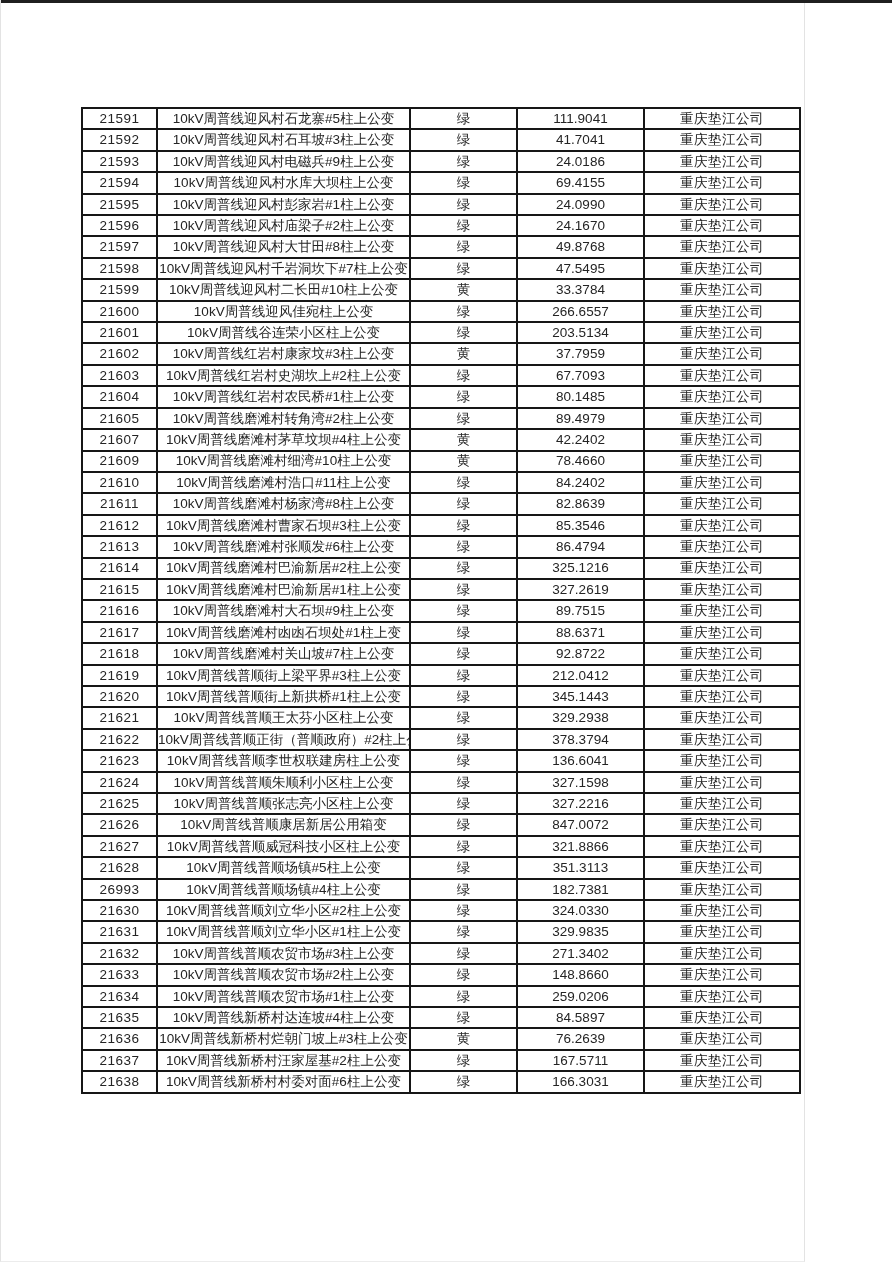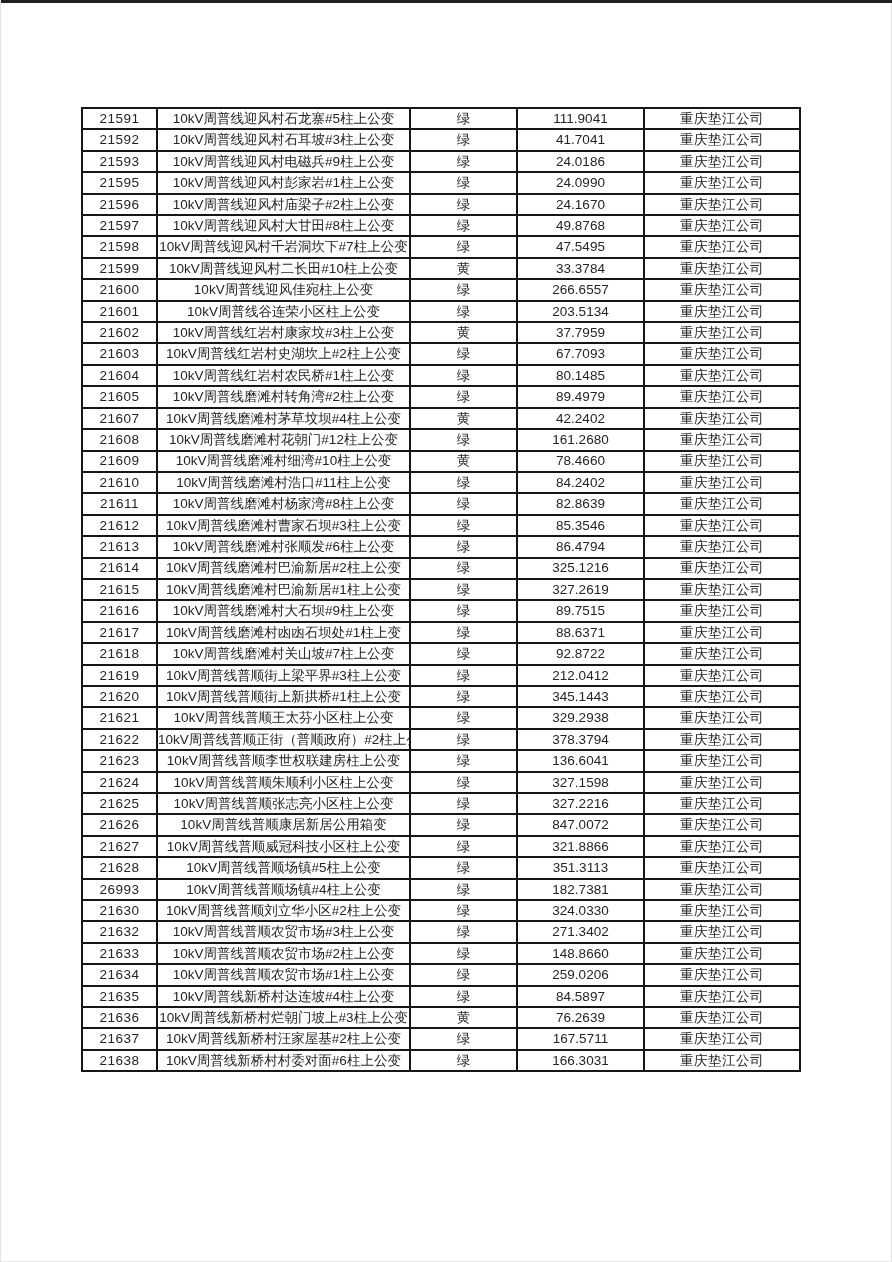--- a/index.html
+++ b/index.html
@@ -6,21 +6,21 @@
     margin: 0;
     padding: 0;
     width: 892px;
     height: 1262px;
     background: #ffffff;
     font-family: "Liberation Sans", "DejaVu Sans", sans-serif;
     overflow: hidden;
   }
   .page {
     position: relative;
-    width: 892px;
+    width: 805px;
     height: 1262px;
     background: #ffffff;
     box-sizing: border-box;
     border-left: 1px solid #e3e3e3;
     border-right: 1px solid #e3e3e3;
     border-bottom: 1px solid #ececec;
   }
   .top-edge {
     position: absolute;
     top: 0;
@@ -91,20 +91,27 @@
     </tr>
 
     <tr>
       <td class="c-id">21593</td>
       <td class="c-name">10kV周普线迎风村电磁兵#9柱上公变</td>
       <td class="c-status">绿</td>
       <td class="c-value">24.0186</td>
       <td class="c-company">重庆垫江公司</td>
     </tr>
 
+    <tr>
+      <td class="c-id">21594</td>
+      <td class="c-name">10kV周普线迎风村水库大坝柱上公变</td>
+      <td class="c-status">绿</td>
+      <td class="c-value">69.4155</td>
+      <td class="c-company">重庆垫江公司</td>
+    </tr>
 
     <tr>
       <td class="c-id">21595</td>
       <td class="c-name">10kV周普线迎风村彭家岩#1柱上公变</td>
       <td class="c-status">绿</td>
       <td class="c-value">24.0990</td>
       <td class="c-company">重庆垫江公司</td>
     </tr>
 
     <tr>
@@ -189,27 +196,20 @@
 
 
     <tr>
       <td class="c-id">21607</td>
       <td class="c-name">10kV周普线磨滩村茅草坟坝#4柱上公变</td>
       <td class="c-status">黄</td>
       <td class="c-value">42.2402</td>
       <td class="c-company">重庆垫江公司</td>
     </tr>
 
-    <tr>
-      <td class="c-id">21608</td>
-      <td class="c-name">10kV周普线磨滩村花朝门#12柱上公变</td>
-      <td class="c-status">绿</td>
-      <td class="c-value">161.2680</td>
-      <td class="c-company">重庆垫江公司</td>
-    </tr>
 
     <tr>
       <td class="c-id">21609</td>
       <td class="c-name">10kV周普线磨滩村细湾#10柱上公变</td>
       <td class="c-status">黄</td>
       <td class="c-value">78.4660</td>
       <td class="c-company">重庆垫江公司</td>
     </tr>
 
     <tr>
@@ -373,20 +373,27 @@
     </tr>
 
     <tr>
       <td class="c-id">21630</td>
       <td class="c-name">10kV周普线普顺刘立华小区#2柱上公变</td>
       <td class="c-status">绿</td>
       <td class="c-value">324.0330</td>
       <td class="c-company">重庆垫江公司</td>
     </tr>
 
+    <tr>
+      <td class="c-id">21631</td>
+      <td class="c-name">10kV周普线普顺刘立华小区#1柱上公变</td>
+      <td class="c-status">绿</td>
+      <td class="c-value">329.9835</td>
+      <td class="c-company">重庆垫江公司</td>
+    </tr>
 
     <tr>
       <td class="c-id">21632</td>
       <td class="c-name">10kV周普线普顺农贸市场#3柱上公变</td>
       <td class="c-status">绿</td>
       <td class="c-value">271.3402</td>
       <td class="c-company">重庆垫江公司</td>
     </tr>
 
     <tr>

